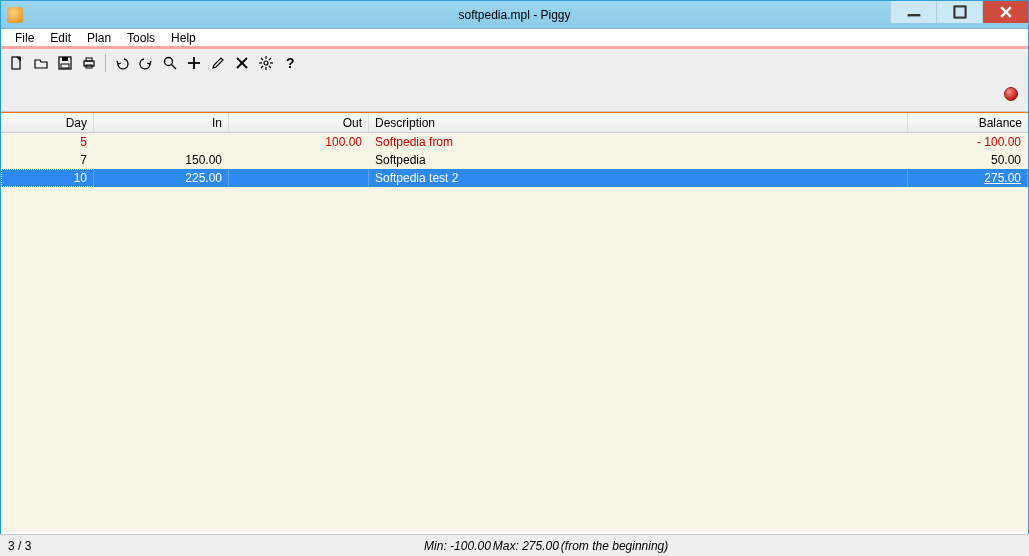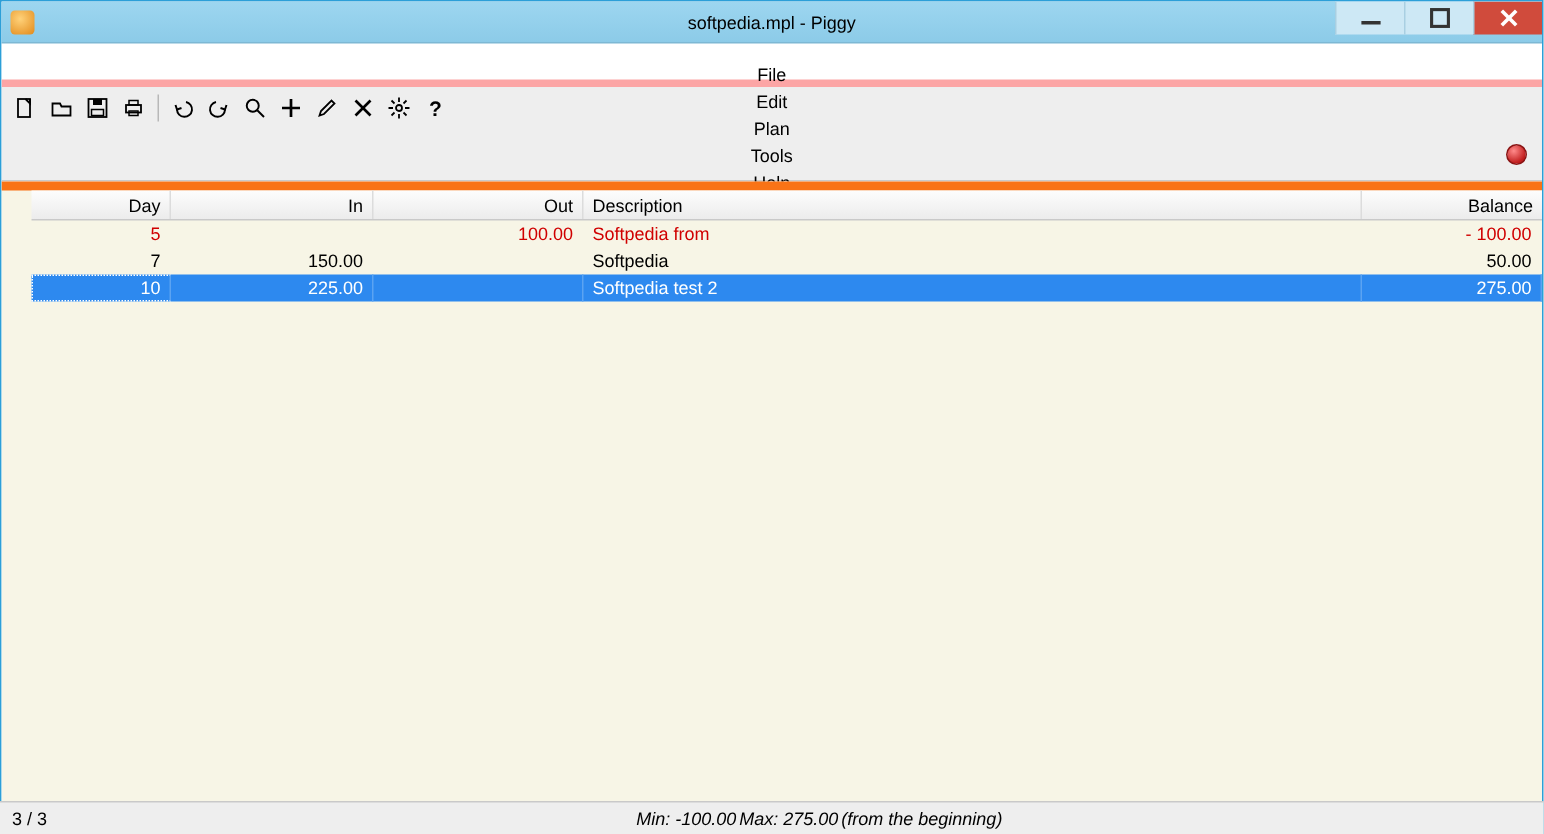--- a/index.html
+++ b/index.html
@@ -54,23 +54,22 @@
   }
   .win-btn.close {
     background: #d04b3c;
     color: #fff;
   }
   .menubar {
     height: 20px;
     background: #fff;
     display: flex;
     align-items: center;
-    padding: 12px 6px;
-    border-bottom: 5px solid #fca5a5;
-    flex-direction: column;
+    padding: 0 6px;
+    border-bottom: 3px solid #fca5a5;
   }
   .menu-item {
     padding: 2px 8px;
     cursor: default;
   }
   .toolbar-area {
     background: #eeeeee;
     border-bottom: 1px solid #c9c9c9;
   }
   .toolbar {
@@ -102,23 +101,22 @@
   }
   .red-dot {
     width: 14px; height: 14px;
     border-radius: 50%;
     background: radial-gradient(circle at 35% 30%, #ff8a8a, #c11e1e 70%);
     border: 1px solid #8a1414;
   }
   .table-container {
     height: 420px;
     background: #f7f5e6;
-    border-top: 6px solid #f97316;
+    border-top: 1px solid #f97316;
     position: relative;
-    padding-left: 20px;
   }
   .table-header {
     display: flex;
     height: 20px;
     background: linear-gradient(#fdfdfd, #ececec);
     border-bottom: 1px solid #c9c9c9;
     font-size: 12px;
   }
   .th {
     border-right: 1px solid #dcdcdc;
@@ -309,21 +307,21 @@
         <div class="td col-in" style="justify-content: flex-end;">150.00</div>
         <div class="td col-out" style="justify-content: flex-end;"></div>
         <div class="td col-desc">Softpedia</div>
         <div class="td col-bal" style="justify-content: flex-end;">50.00</div>
       </div>
       <div class="tr selected">
         <div class="td col-day" style="justify-content: flex-end;">10</div>
         <div class="td col-in" style="justify-content: flex-end;">225.00</div>
         <div class="td col-out" style="justify-content: flex-end;"></div>
         <div class="td col-desc">Softpedia test 2</div>
-        <div class="td col-bal" style="justify-content: flex-end;">275.00</div>
+        <div class="td col-bal" style="justify-content: flex-end; text-decoration: underline;">275.00</div>
       </div>
     </div>
 </div>
 
 <div class="status-bar">
   <div class="status-seg">3 / 3</div>
   <div class="status-center">
     <span>Min: -100.00</span>
     <span>Max: 275.00</span>
     <span>(from the beginning)</span>

